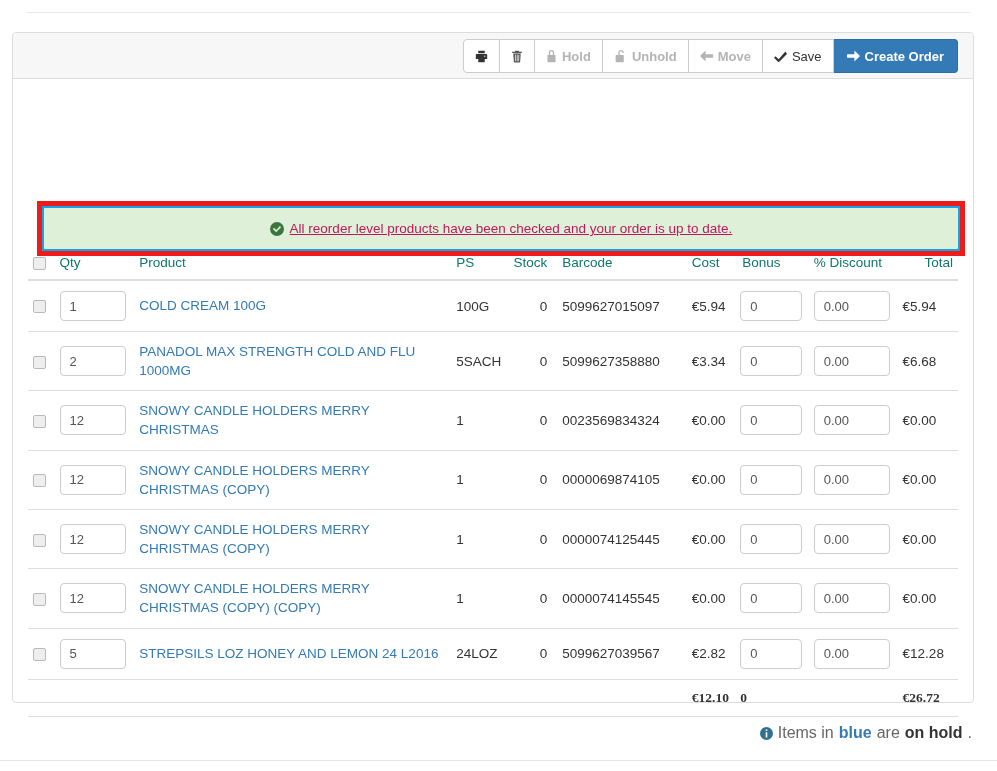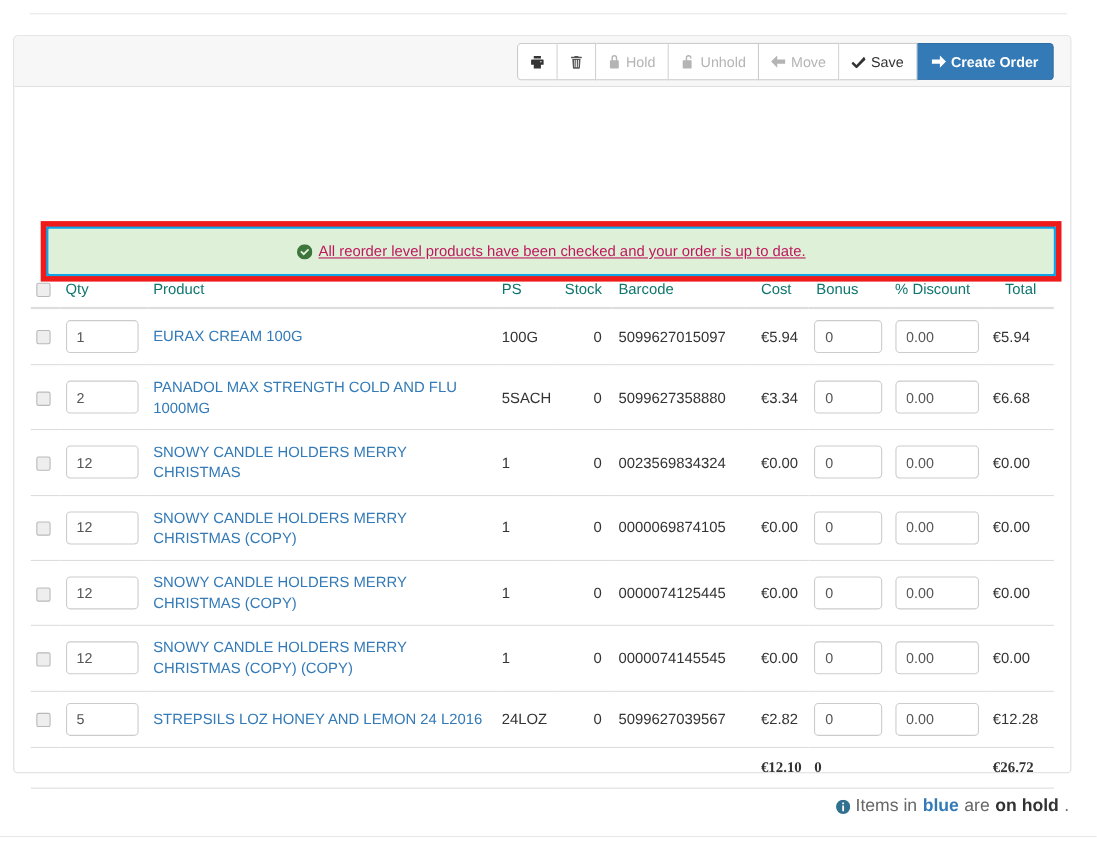--- a/index.html
+++ b/index.html
@@ -55,21 +55,21 @@
     background: #ffffff;
     border: 1px solid #cccccc;
     border-left-width: 0;
     font-size: 13px; line-height: 1;
     color: #333333;
     cursor: pointer;
     white-space: nowrap;
   }
   .tb-btn:first-child { border-left-width: 1px; border-radius: 4px 0 0 4px; }
   .tb-btn.icon-only { padding: 0 11px; }
-  .tb-btn.muted { color: #b4b4b4; }
+  .tb-btn.muted { color: #b4b4b4; font-weight: bold; }
   .tb-btn.muted svg, .tb-btn.muted .gi { fill: #b4b4b4; }
   .tb-btn.primary {
     background: #337ab7; border-color: #2e6da4; color: #ffffff;
     border-radius: 0 4px 4px 0; font-weight: bold; padding: 0 13px;
   }
   .tb-btn.primary svg { fill: #ffffff; }
   .tb-btn svg { display: block; }
   .tb-lbl { display: inline-block; }
 
   
@@ -161,21 +161,21 @@
   .c-bar    { width: 118px; }
   .c-cost   { width: 56px; text-align: right; }
   .c-bonus  { width: 72px; }
   .c-disc   { width: 86px; }
   .c-total  { width: 60px; text-align: right; }
 
   th.c-stock { text-align: right; }
   th.c-cost  { text-align: left; padding-left: 14px !important; }
   th.c-bonus { text-align: left; padding-left: 7px !important; }
   th.c-disc  { text-align: left; padding-left: 5px !important; }
-  th.c-total { text-align: center; padding-left: 6px !important; }
+  th.c-total { text-align: right; padding-left: 6px !important; }
 
   td.c-cost  { text-align: left; padding-left: 14px !important; }
   td.c-total { text-align: left; padding-left: 6px !important; }
 
   .cbx {
     width: 13px; height: 13px;
     background: #eeeeee;
     border: 1px solid #b9b9b9;
     border-radius: 2px;
     display: inline-block;
@@ -330,21 +330,21 @@
           <th class="c-disc">% Discount</th>
           <th class="c-total">Total</th>
         </tr>
       </thead>
 
       <tbody>
 
         <tr>
           <td class="c-chk"><span class="cbx"></span></td>
           <td class="c-qty"><input class="inp" value="1" style=""></td>
-          <td class="c-prod"><a class="prod-link">EURAX CREAM 100G</a></td>
+          <td class="c-prod"><a class="prod-link">COLD CREAM 100G</a></td>
           <td class="c-ps">100G</td>
           <td class="c-stock stock-zero">0</td>
           <td class="c-bar">5099627015097</td>
           <td class="c-cost">€5.94</td>
           <td class="c-bonus"><input class="inp w-bonus" value="0" style=""></td>
           <td class="c-disc"><input class="inp w-disc" value="0.00" style=""></td>
           <td class="c-total">€5.94</td>
         </tr>
 
         <tr>

